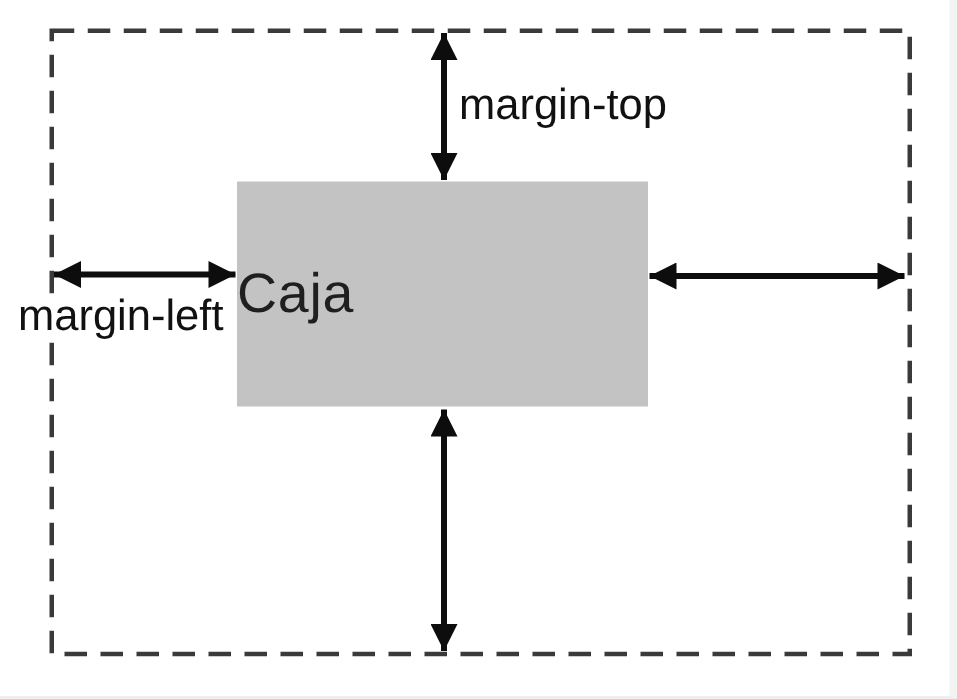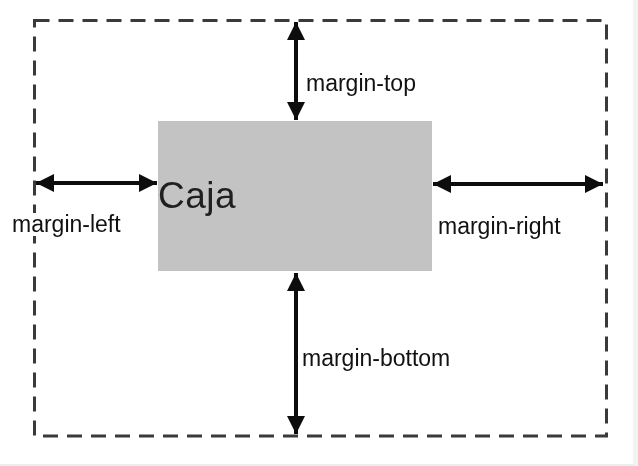--- a/index.html
+++ b/index.html
@@ -40,25 +40,24 @@
     background:var(--box-fill);
     display:flex;align-items:center;justify-content:flex-start;
   }
   .caja-box span{
     font-size:37px;
     color:var(--box-text);
     letter-spacing:0.5px;
   }
   .lbl{
     position:absolute;
-    font-size:23px;
+    font-size:29px;
     line-height:1;
     color:var(--label);
     white-space:nowrap;
-    margin-top:16px;
   }
   .lbl-top{left:306px;top:56px;}
   .lbl-left{left:12px;top:197px;background:var(--bg);}
   .lbl-right{left:438px;top:199px;}
   .lbl-bottom{left:302px;top:331px;}
 </style>
 </head>
 <body>
 
 <div class="stage">
@@ -82,17 +81,15 @@
   </svg>
 
   <div class="caja-box">
     <span>Caja</span>
   </div>
 
   <div class="lbl lbl-top">margin-top</div>
 
   <div class="lbl lbl-left">margin-left</div>
 
-  <div class="lbl lbl-right">margin-right</div>
 
-  <div class="lbl lbl-bottom">margin-bottom</div>
 
 </div>
 
 </body></html>

